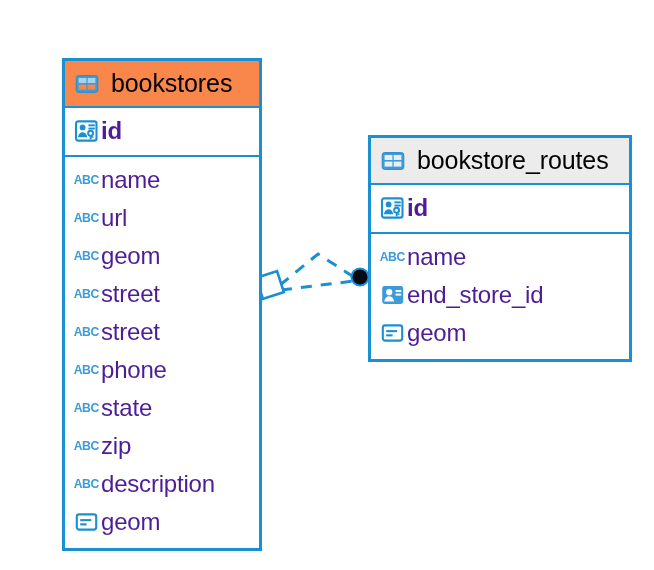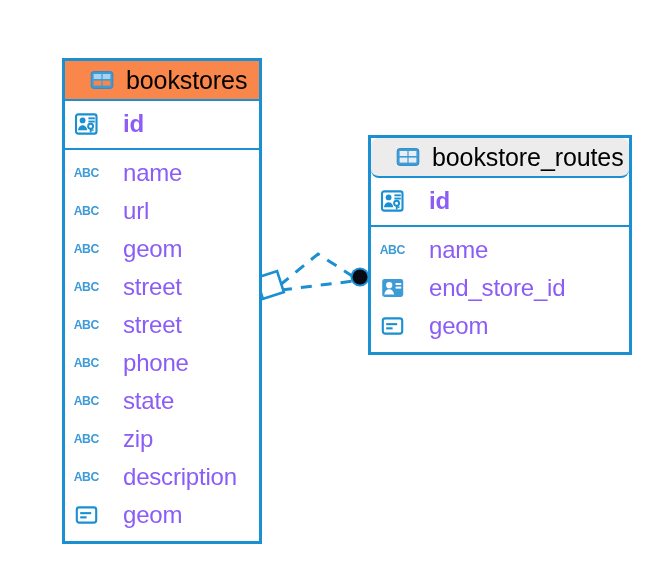--- a/index.html
+++ b/index.html
@@ -29,56 +29,56 @@
     box-sizing: border-box;
     border: 3px solid #1a8fd1;
     background: #ffffff;
     z-index: 3;
   }
 
   .entity-header {
     display: flex;
     align-items: center;
     box-sizing: border-box;
-    height: 40px;
-    padding-left: 24px;
+    height: 47px;
+    padding-left: 9px;
     border-bottom: 2px solid #1a8fd1;
   }
   .entity-header .entity-title {
     font-size: 25px;
     color: #000000;
     margin-left: 11px;
     letter-spacing: -0.1px;
     white-space: nowrap;
   }
 
   .header-selected { background: #f9864a; }
-  .header-normal   { background: #ececec; border-radius: 8px; }
+  .header-normal   { background: #ececec; }
 
   .pk-section {
     box-sizing: border-box;
     border-bottom: 2px solid #1a8fd1;
     padding: 4px 0 5px 0;
   }
 
   .field-section {
     padding: 4px 0 7px 0;
   }
 
   .field {
     display: flex;
     align-items: center;
     height: 38px;
     padding-left: 9px;
     box-sizing: border-box;
   }
   .field .field-label {
     font-size: 24px;
-    color: #8b5cf6;
-    margin-left: 23px;
+    color: #4c1d95;
+    margin-left: 1px;
     white-space: nowrap;
     letter-spacing: -0.2px;
   }
   .field.pk .field-label { font-weight: bold; }
 
   .icon-slot {
     width: 26px;
     height: 26px;
     flex: 0 0 26px;
     display: block;

